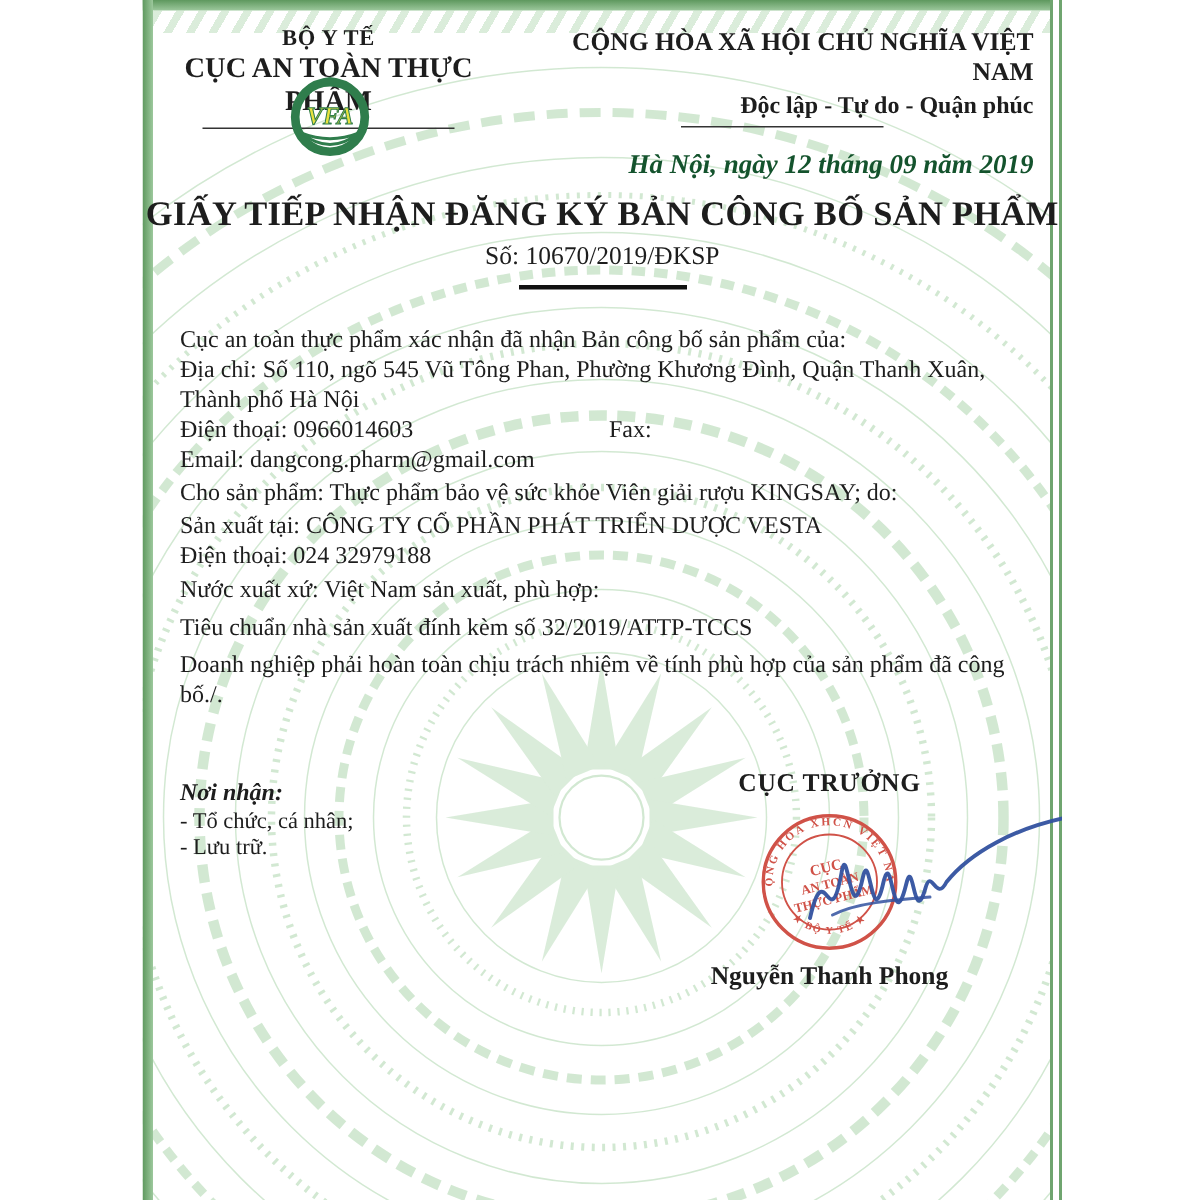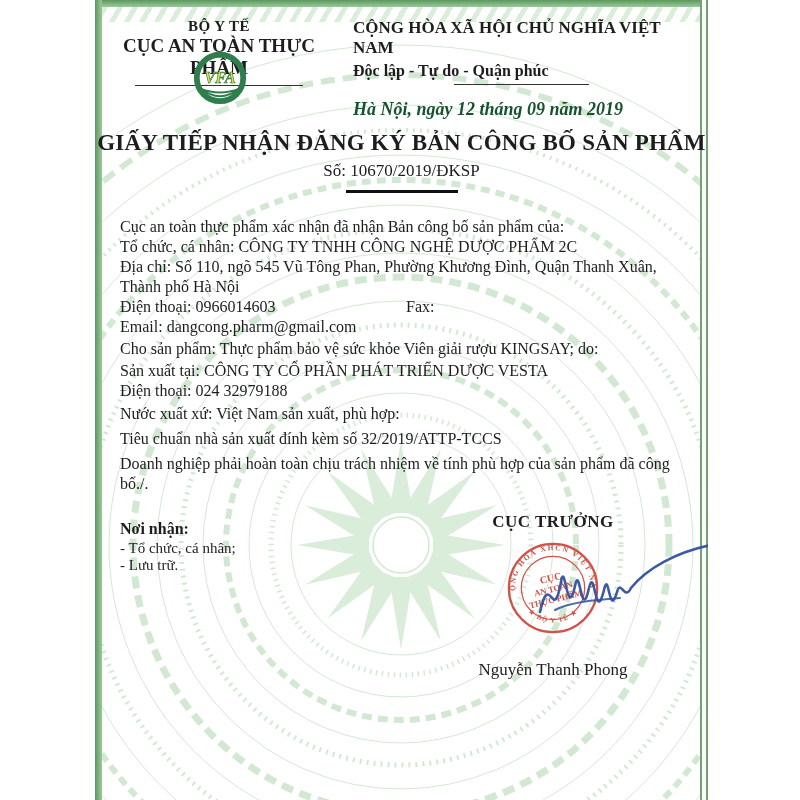--- a/index.html
+++ b/index.html
@@ -25,45 +25,45 @@
   .zigzag{position:absolute;left:7px;top:7px;width:598px;height:15px;opacity:.45;z-index:1;
     background:repeating-linear-gradient(-60deg,var(--pattern_green) 0 5px,transparent 5px 13px);}
   .watermark{position:absolute;left:0;top:0;z-index:0;}
   .content{position:absolute;left:0;top:0;width:613px;height:800px;z-index:3;}
 
   .hdr-left{position:absolute;left:0;top:18px;width:248px;text-align:center;}
   .hdr-left .l1{font-size:15px;font-weight:bold;letter-spacing:.5px;}
   .hdr-left .l2{font-size:19px;font-weight:bold;margin-top:0;}
   .hdr-left .rule{width:168px;height:1px;background:#333;margin:6px auto 0;}
   .logo{position:absolute;left:96px;top:48px;width:58px;height:58px;}
-  .hdr-right{position:absolute;left:258px;top:18px;width:336px;text-align:left;}
+  .hdr-right{position:absolute;left:258px;top:18px;width:336px;text-align:right;}
   .hdr-right .l1{font-size:17px;font-weight:bold;}
   .hdr-right .l2{font-size:16px;font-weight:bold;margin-top:4px;}
   .hdr-right .rule{width:135px;height:1px;background:#333;margin:4px auto 0;}
   .dateline{margin-top:14px;font-size:18px;font-weight:bold;font-style:italic;color:#14532d;}
 
   .titleblock{position:absolute;left:0;top:130px;width:613px;text-align:center;}
   .titleblock .t1{font-size:23px;font-weight:bold;letter-spacing:.2px;}
   .titleblock .t2{font-size:17px;margin-top:5px;}
   .titleblock .rule{width:112px;height:3px;background:#111;margin:9px auto 0;}
 
   .body{position:absolute;left:25px;top:217px;width:572px;font-size:16px;line-height:20px;}
   .body p{margin:0;}
   .body p.sp2{margin-top:2px;}
   .body p.sp3{margin-top:3px;}
   .body p.sp5{margin-top:5px;}
   .faxrow{position:relative;}
   .faxrow .fax{position:absolute;left:50%;}
 
   .foot-left{position:absolute;left:25px;top:520px;font-size:15px;line-height:17px;}
-  .foot-left .fl-title{font-size:16px;font-weight:bold;margin-bottom:3px;}
+  .foot-left .fl-title{font-size:16px;font-weight:bold;font-style:italic;margin-bottom:3px;}
   .foot-right{position:absolute;left:330px;top:512px;width:256px;text-align:center;}
   .foot-right .fr-title{font-size:17px;font-weight:bold;letter-spacing:.5px;}
   .stamp{position:relative;width:96px;height:96px;margin:8px auto 0;}
-  .signer{margin-top:20px;font-size:17px;font-weight:normal;}
+  .signer{margin-top:0;font-size:17px;font-weight:bold;}
   .signature{position:absolute;left:430px;top:540px;width:192px;height:98px;z-index:4;}
 </style>
 </head>
 <body>
 
 <div class="page">
   <div class="doc">
 
     <svg class="watermark" width="613" height="800" viewBox="0 0 613 800">
       <g style="stroke:var(--pattern_green);fill:none" opacity="0.55">
@@ -134,21 +134,20 @@
       </div>
 
       <div class="titleblock">
         <div class="t1">GIẤY TIẾP NHẬN ĐĂNG KÝ BẢN CÔNG BỐ SẢN PHẨM</div>
         <div class="t2">Số: 10670/2019/ĐKSP</div>
         <div class="rule"></div>
       </div>
 
       <div class="body">
         <p>Cục an toàn thực phẩm xác nhận đã nhận Bản công bố sản phẩm của:</p>
-        <p>Tổ chức, cá nhân: CÔNG TY TNHH CÔNG NGHỆ DƯỢC PHẨM 2C</p>
         <p>Địa chỉ: Số 110, ngõ 545 Vũ Tông Phan, Phường Khương Đình, Quận Thanh Xuân, Thành phố Hà Nội</p>
         <p class="faxrow">
           <span>Điện thoại: 0966014603</span>
           <span class="fax">Fax:</span>
         </p>
         <p>Email: dangcong.pharm@gmail.com</p>
         <p class="sp2">Cho sản phẩm: Thực phẩm bảo vệ sức khỏe Viên giải rượu KINGSAY; do:</p>
         <p class="sp2">Sản xuất tại: CÔNG TY CỔ PHẦN PHÁT TRIỂN DƯỢC VESTA</p>
         <p>Điện thoại: 024 32979188</p>
         <p class="sp3">Nước xuất xứ: Việt Nam sản xuất, phù hợp:</p>

